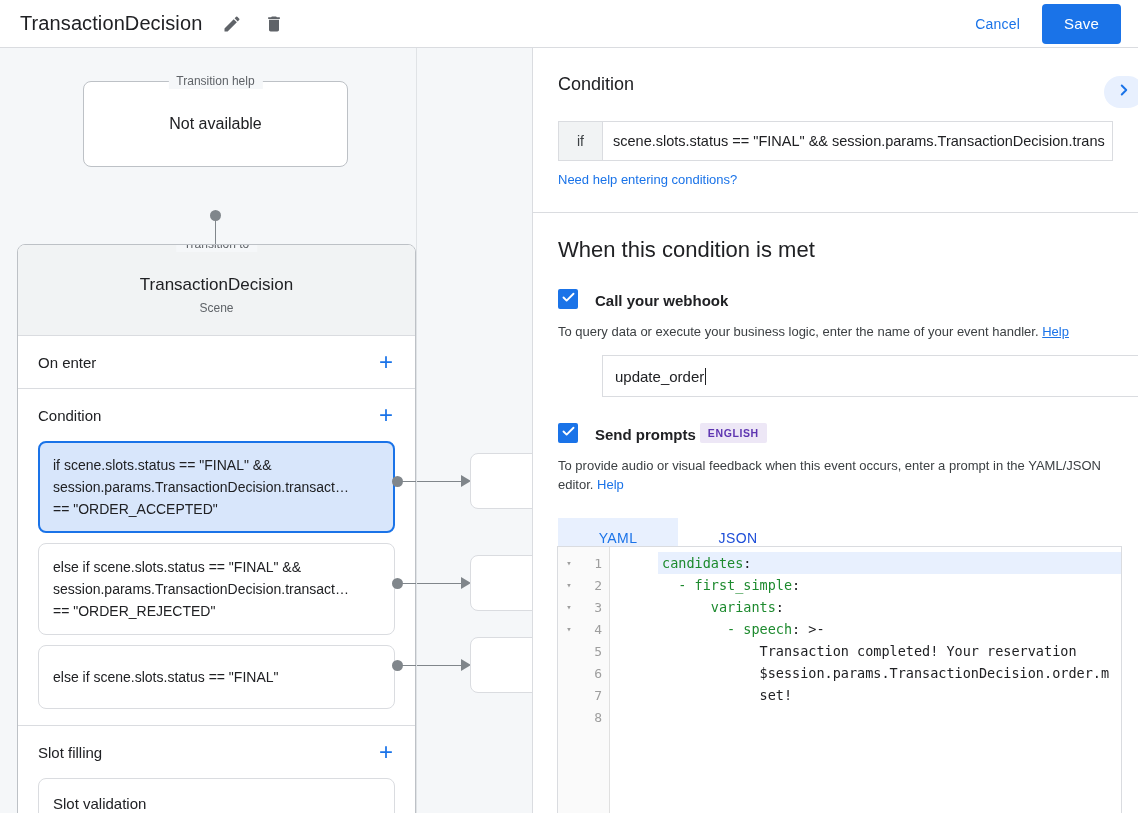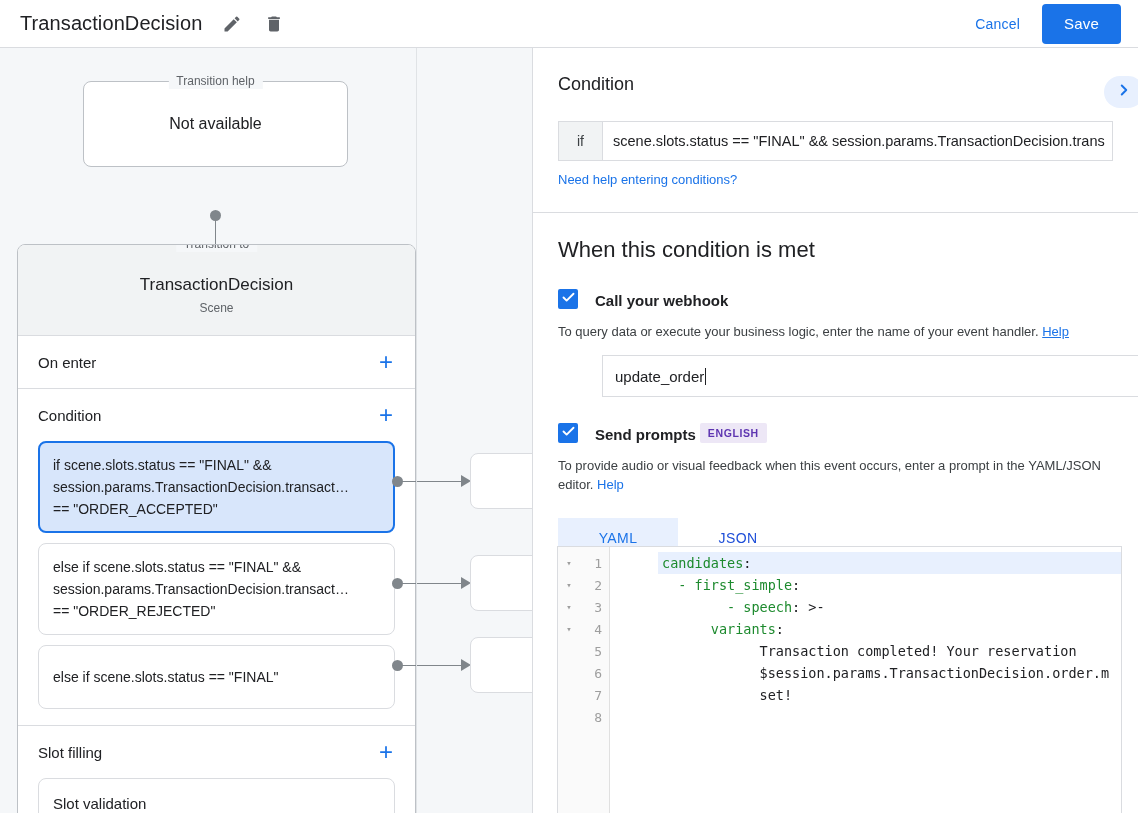--- a/index.html
+++ b/index.html
@@ -541,22 +541,22 @@
           <span class="gnum">7</span>
         </div>
         <div class="gline">
           <span class="fold"></span>
           <span class="gnum">8</span>
         </div>
       </div>
     <div class="code-area" id="editor-code">
         <div class="cline hl"><span class="tok-key">candidates</span><span class="tok-punct">:</span></div>
         <div class="cline"><span class="tok-key">  - first_simple</span><span class="tok-punct">:</span></div>
+        <div class="cline"><span class="tok-key">      variants</span><span class="tok-punct">:</span></div>
         <div class="cline"><span class="tok-key">        - speech</span><span class="tok-punct">: &gt;-</span></div>
-        <div class="cline"><span class="tok-key">      variants</span><span class="tok-punct">:</span></div>
         <div class="cline"><span class="tok-punct">            Transaction completed! Your reservation</span></div>
         <div class="cline"><span class="tok-punct">            $session.params.TransactionDecision.order.m</span></div>
         <div class="cline"><span class="tok-punct">            set!</span></div>
         <div class="cline"><span class="tok-punct"></span></div>
       </div>
   </div>
 
 </div>
 
 </body></html>

